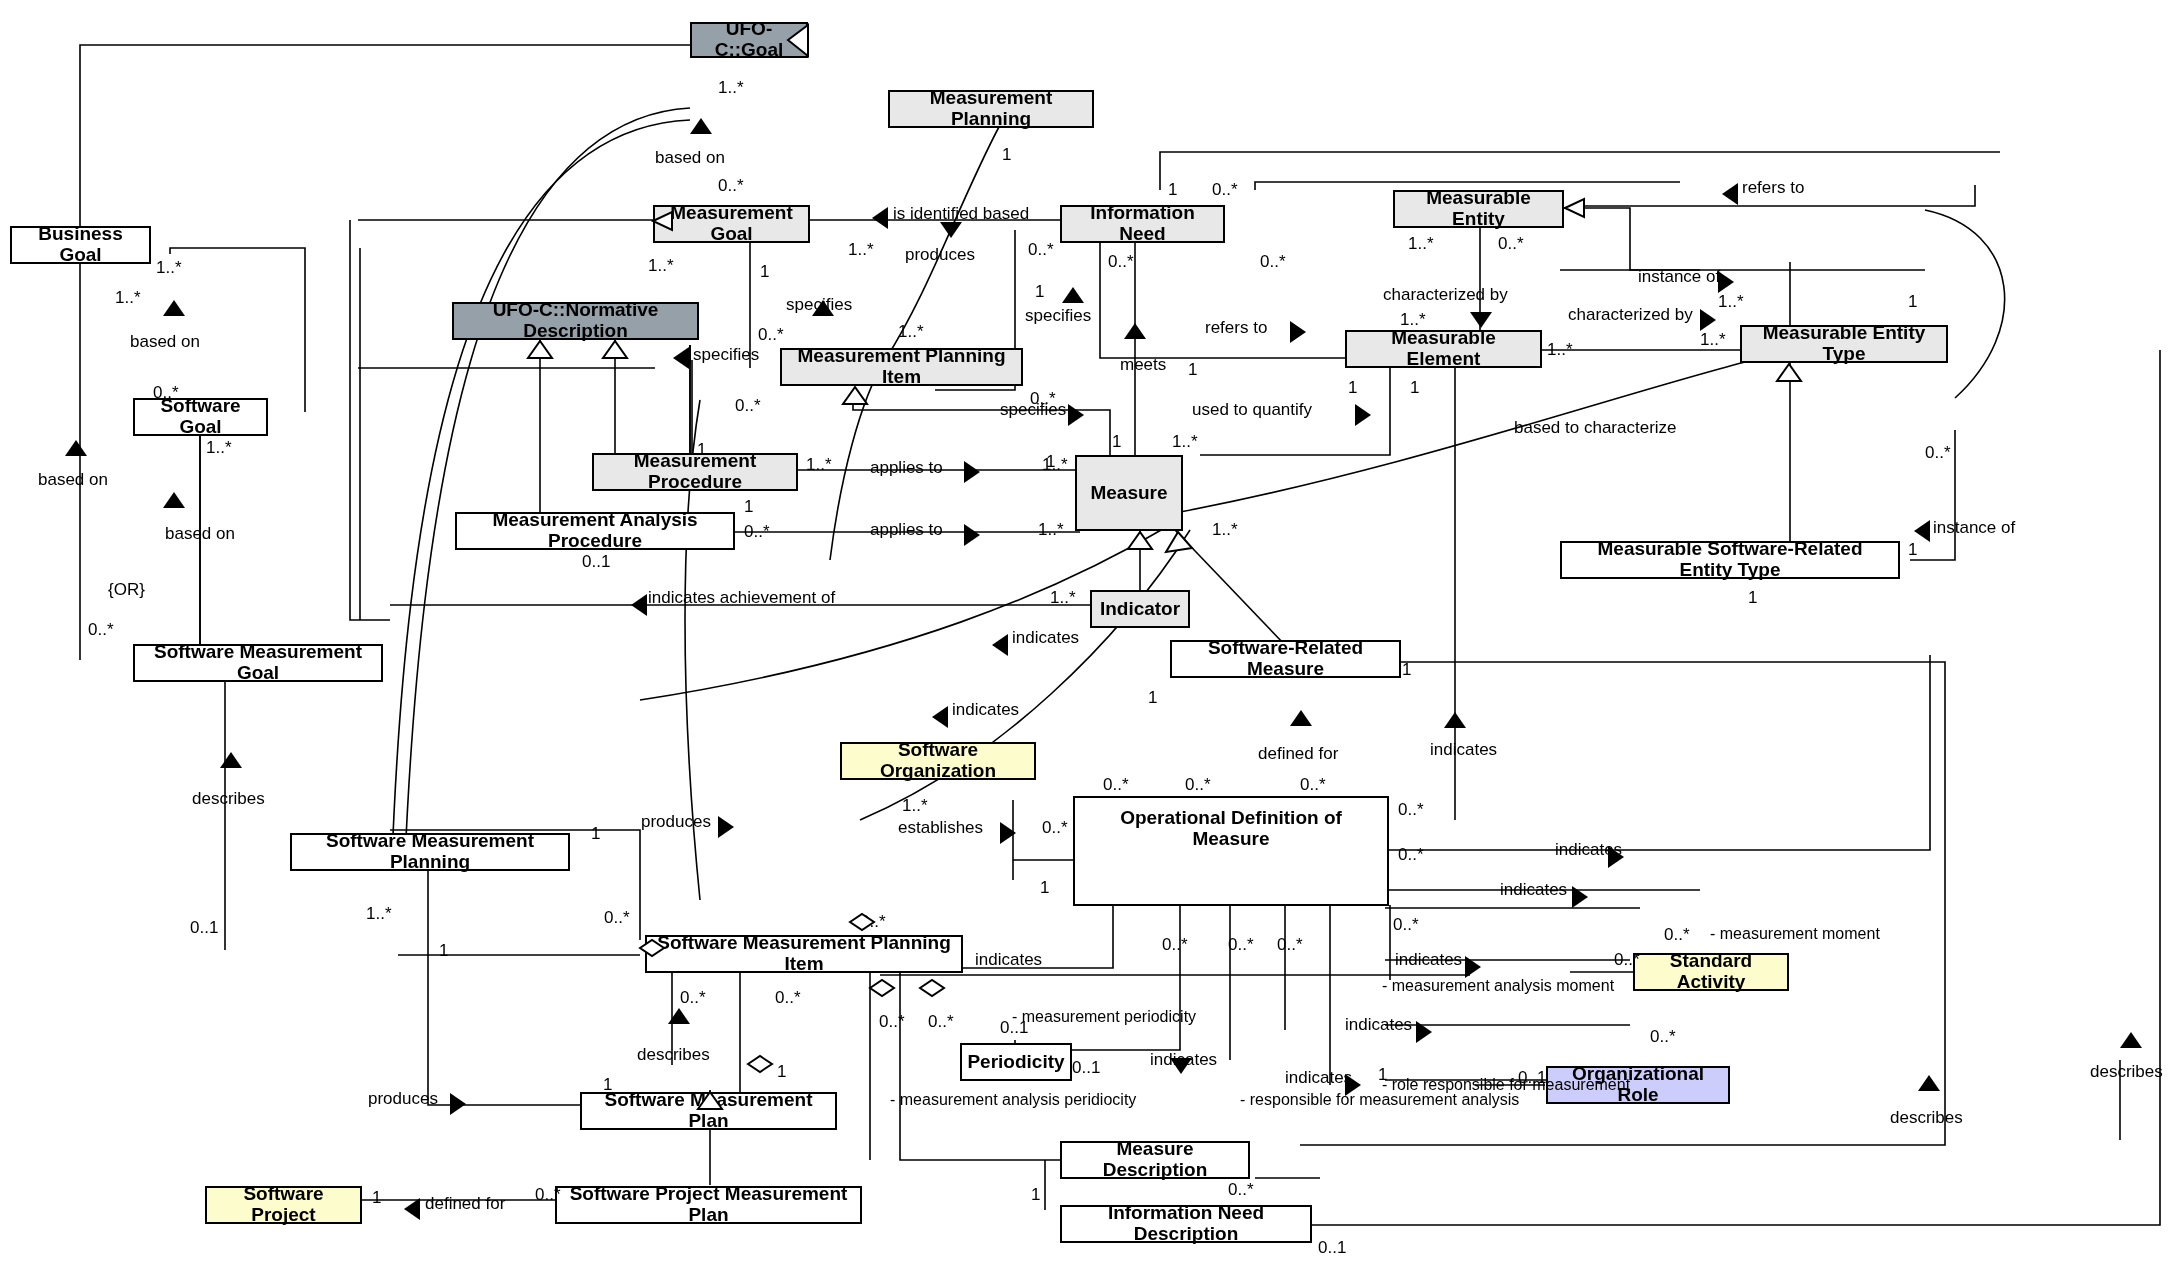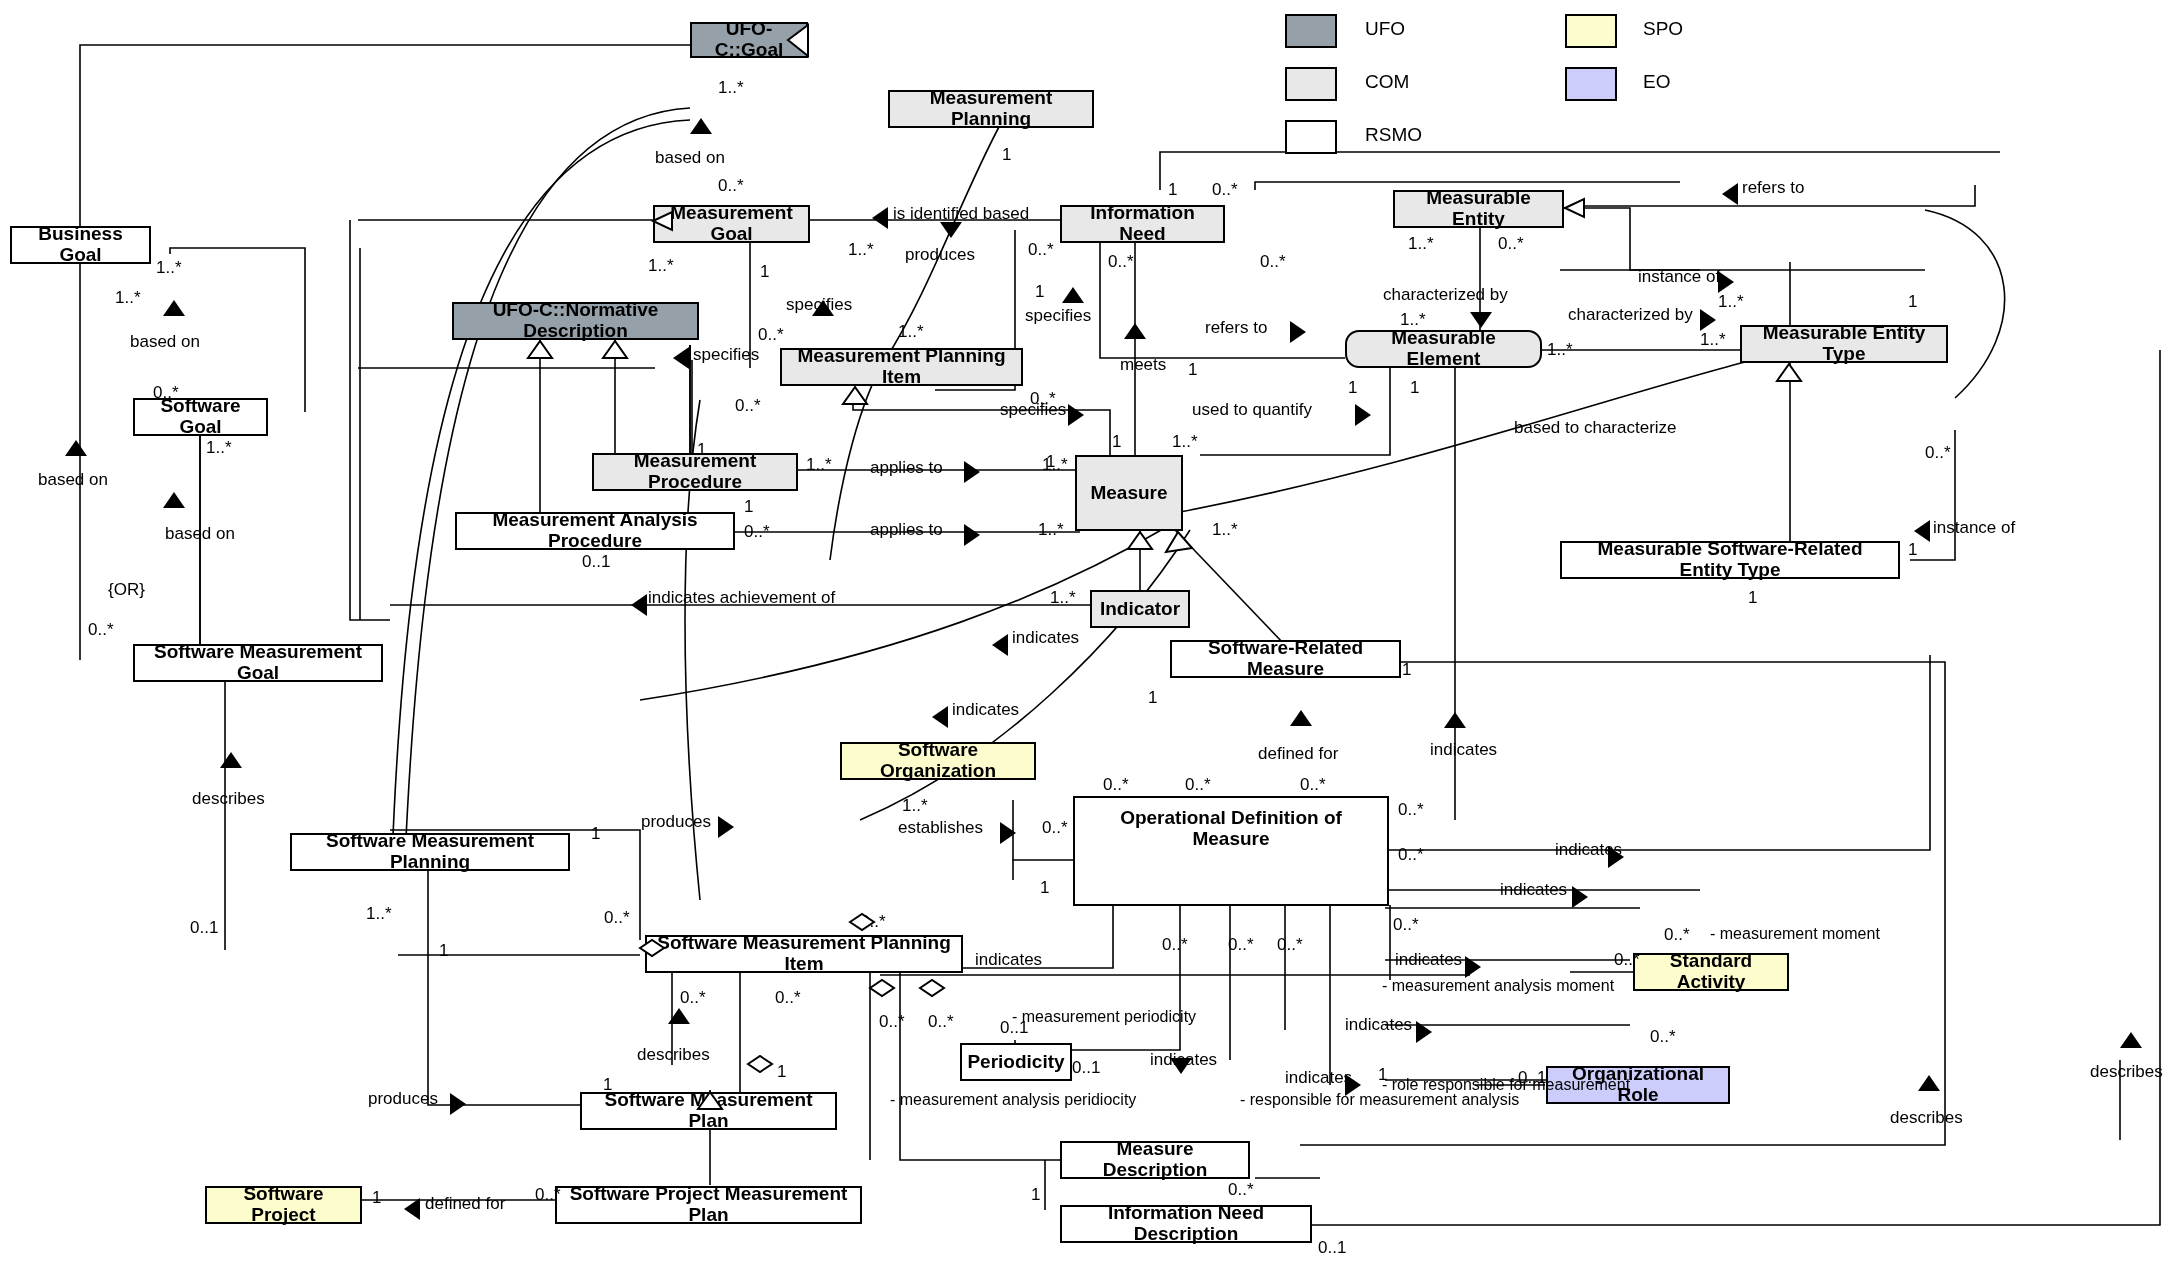--- a/index.html
+++ b/index.html
@@ -179,21 +179,21 @@
   <div class="node n-com" style="left:1393px;top:190px;width:171px;height:38px;">Measurable Entity</div>
 
   <div class="node n-rsmo" style="left:10px;top:226px;width:141px;height:38px;">Business Goal</div>
 
   <div class="node n-rsmo" style="left:133px;top:398px;width:135px;height:38px;">Software Goal</div>
 
   <div class="node n-ufo" style="left:452px;top:302px;width:247px;height:38px;">UFO-C::Normative Description</div>
 
   <div class="node n-com" style="left:780px;top:348px;width:243px;height:38px;">Measurement Planning Item</div>
 
-  <div class="node n-com" style="left:1345px;top:330px;width:197px;height:38px;border-radius:14px;">Measurable Element</div>
+  <div class="node n-com" style="left:1345px;top:330px;width:197px;height:38px;">Measurable Element</div>
 
   <div class="node n-com" style="left:1740px;top:325px;width:208px;height:38px;">Measurable Entity Type</div>
 
 
   <div class="node n-com" style="left:592px;top:453px;width:206px;height:38px;">Measurement Procedure</div>
 
   <div class="node n-com" style="left:1075px;top:455px;width:108px;height:76px;">Measure</div>
 
   <div class="node n-rsmo" style="left:455px;top:512px;width:280px;height:38px;">Measurement Analysis Procedure</div>
 
@@ -223,36 +223,20 @@
   <div class="node n-rsmo" style="left:580px;top:1092px;width:257px;height:38px;">Software Measurement Plan</div>
 
   <div class="node n-rsmo" style="left:1060px;top:1141px;width:190px;height:38px;">Measure Description</div>
 
   <div class="node n-spo" style="left:205px;top:1186px;width:157px;height:38px;">Software Project</div>
 
   <div class="node n-rsmo" style="left:555px;top:1186px;width:307px;height:38px;">Software Project Measurement Plan</div>
 
   <div class="node n-rsmo" style="left:1060px;top:1205px;width:252px;height:38px;">Information Need Description</div>
 
-  <div class="legend" style="left:1285px;top:8px;width:560px;height:130px;">
-    <div class="lg-sw" style="left:0px;top:6px;background:#95a0a8;"></div>
-    <div class="lg-tx" style="left:80px;top:10px;">UFO</div>
-
-    <div class="lg-sw" style="left:280px;top:6px;background:#fdfccd;"></div>
-    <div class="lg-tx" style="left:358px;top:10px;">SPO</div>
-
-    <div class="lg-sw" style="left:0px;top:59px;background:#e8e8e8;"></div>
-    <div class="lg-tx" style="left:80px;top:63px;">COM</div>
-
-    <div class="lg-sw" style="left:280px;top:59px;background:#cdcdfb;"></div>
-    <div class="lg-tx" style="left:358px;top:63px;">EO</div>
-
-    <div class="lg-sw" style="left:0px;top:112px;background:#ffffff;"></div>
-    <div class="lg-tx" style="left:80px;top:116px;">RSMO</div>
-  </div>
 
   <div class="lbl" style="left:655px;top:148px;">based on</div>
   <div class="lbl" style="left:130px;top:332px;">based on</div>
   <div class="lbl" style="left:165px;top:524px;">based on</div>
   <div class="lbl" style="left:38px;top:470px;">based on</div>
   <div class="lbl" style="left:893px;top:204px;">is identified based</div>
   <div class="lbl" style="left:905px;top:245px;">produces</div>
   <div class="lbl" style="left:786px;top:295px;">specifies</div>
   <div class="lbl" style="left:1025px;top:306px;">specifies</div>
   <div class="lbl" style="left:693px;top:345px;">specifies</div>

